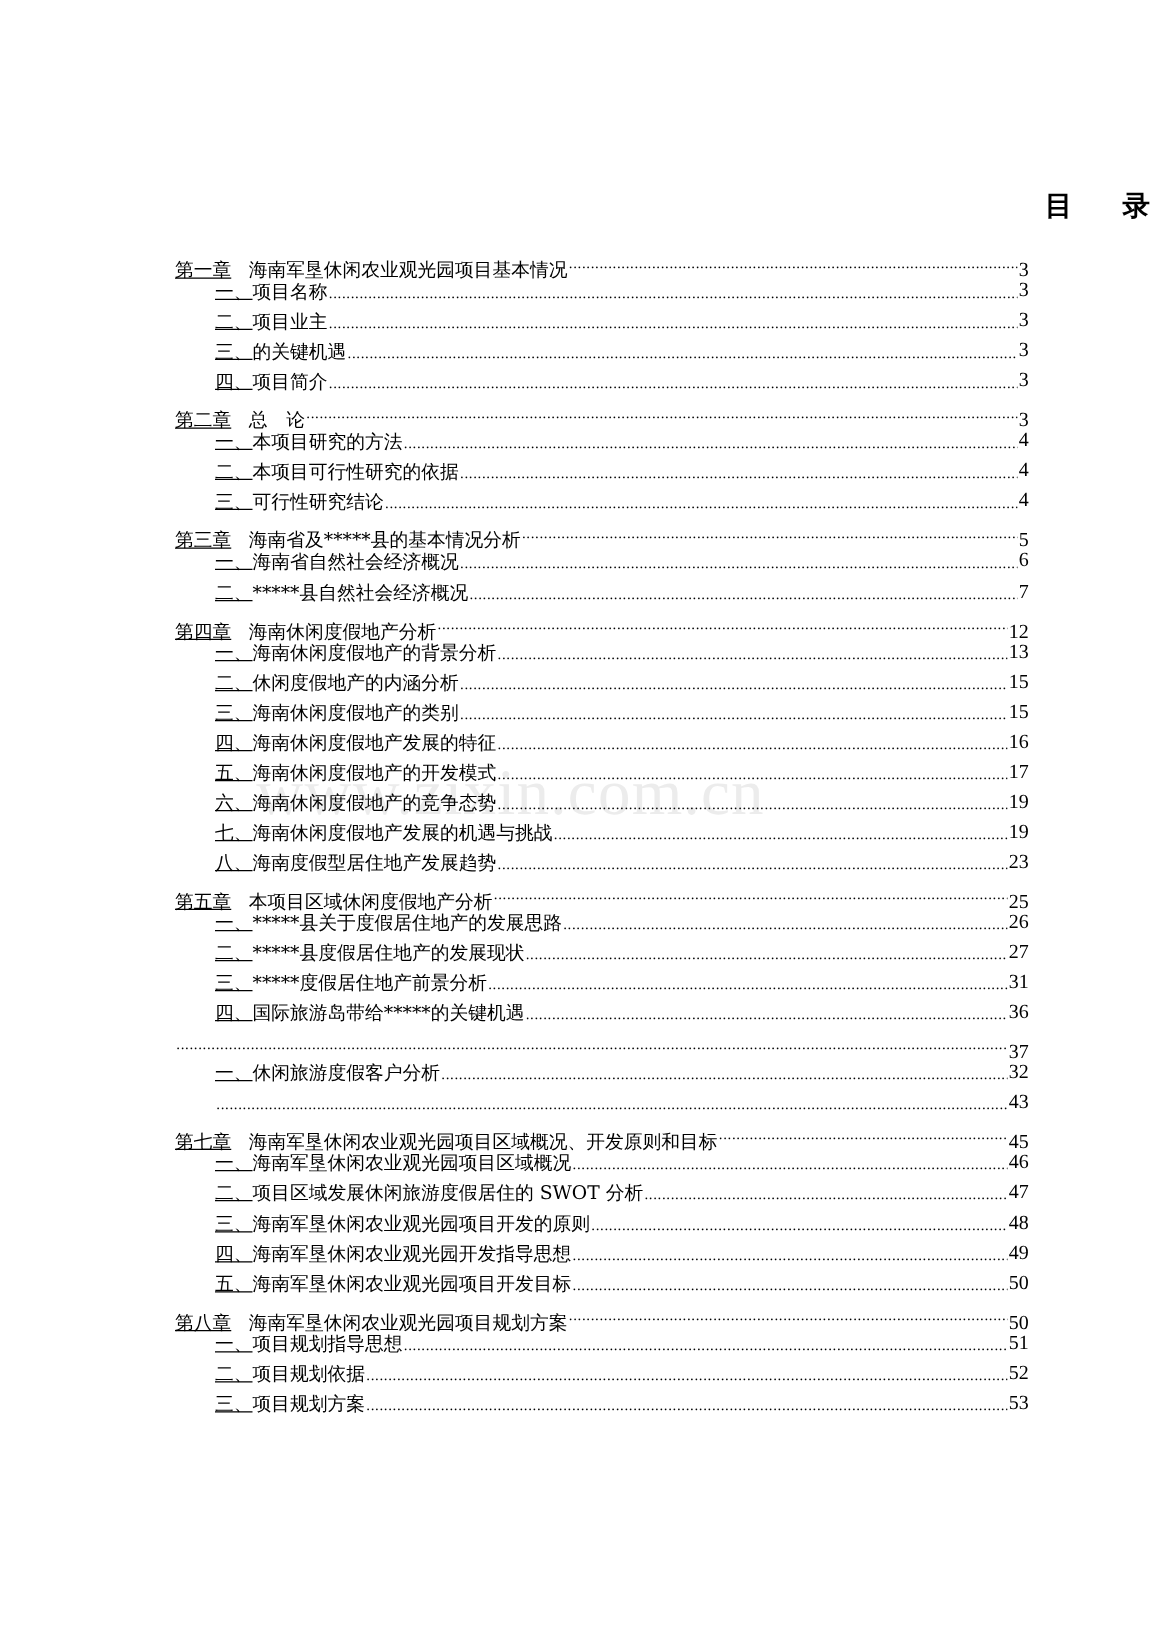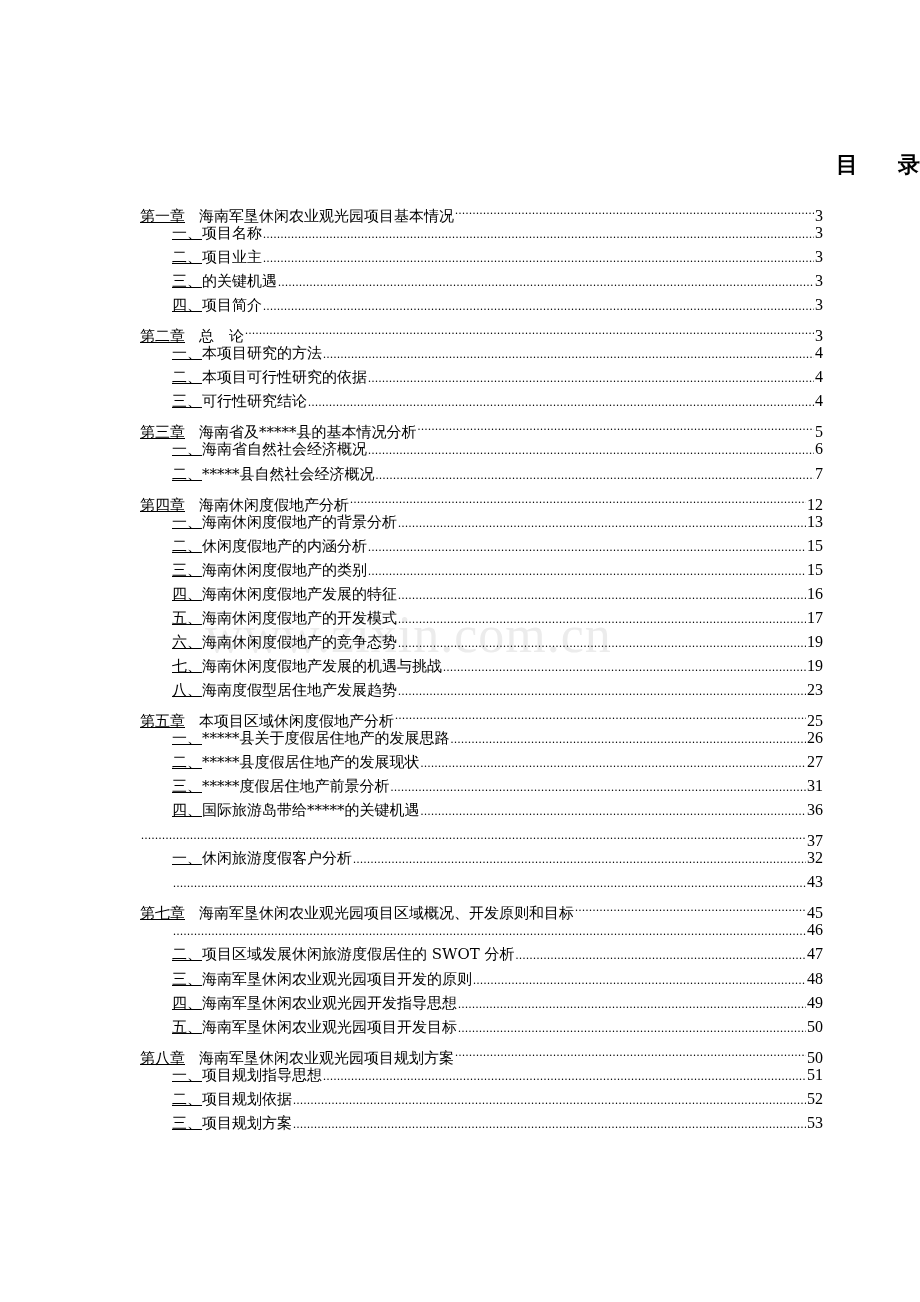--- a/index.html
+++ b/index.html
@@ -245,20 +245,21 @@
       <li class="toc-row level-2">
     <span class="leader"></span>
     <span class="page-num">43</span>
   </li>
       <li class="toc-row level-1">
     <span class="label"><span class="num">第七章</span><span class="chap-gap"></span><span class="text">海南军垦休闲农业观光园项目区域概况、开发原则和目标</span></span>
     <span class="leader"></span>
     <span class="page-num">45</span>
   </li>
       <li class="toc-row level-2">
+    <span class="label"><span class="num">一、</span><span class="text">海南军垦休闲农业观光园项目区域概况</span></span>
     <span class="leader"></span>
     <span class="page-num">46</span>
   </li>
       <li class="toc-row level-2">
     <span class="label"><span class="num">二、</span><span class="text">项目区域发展休闲旅游度假居住的 SWOT 分析</span></span>
     <span class="leader"></span>
     <span class="page-num">47</span>
   </li>
       <li class="toc-row level-2">
     <span class="label"><span class="num">三、</span><span class="text">海南军垦休闲农业观光园项目开发的原则</span></span>

